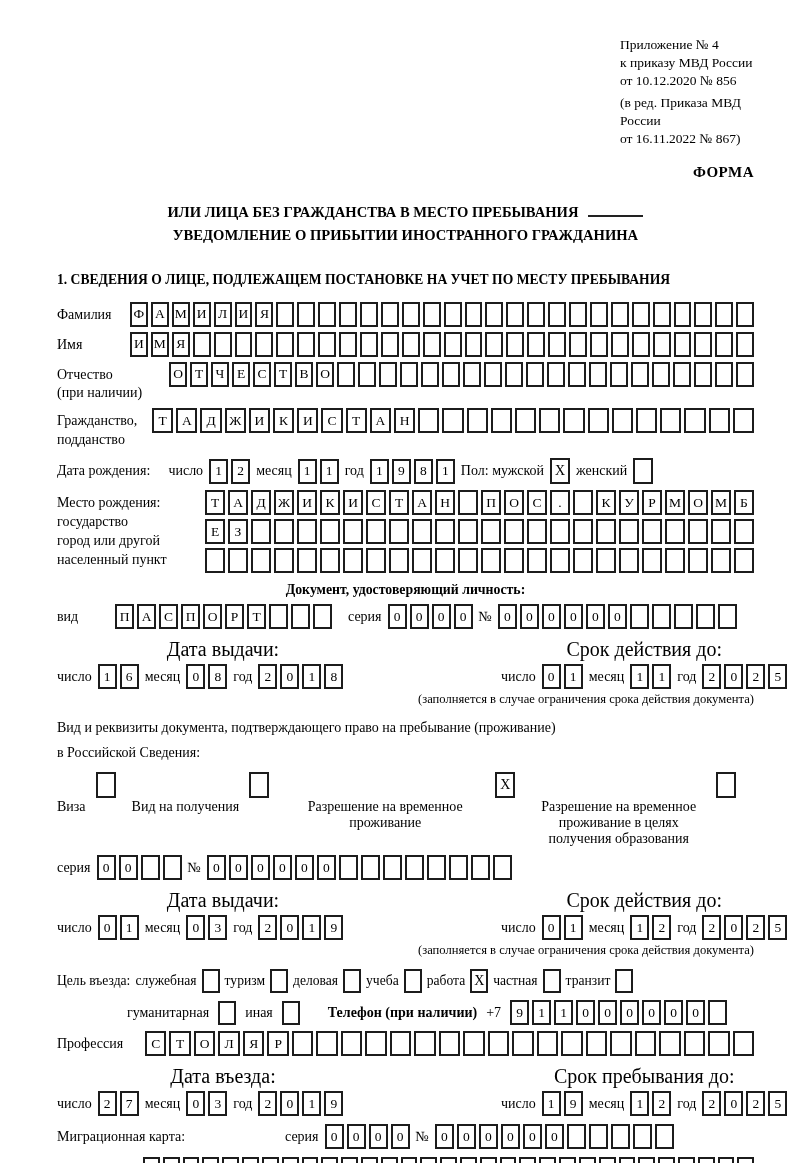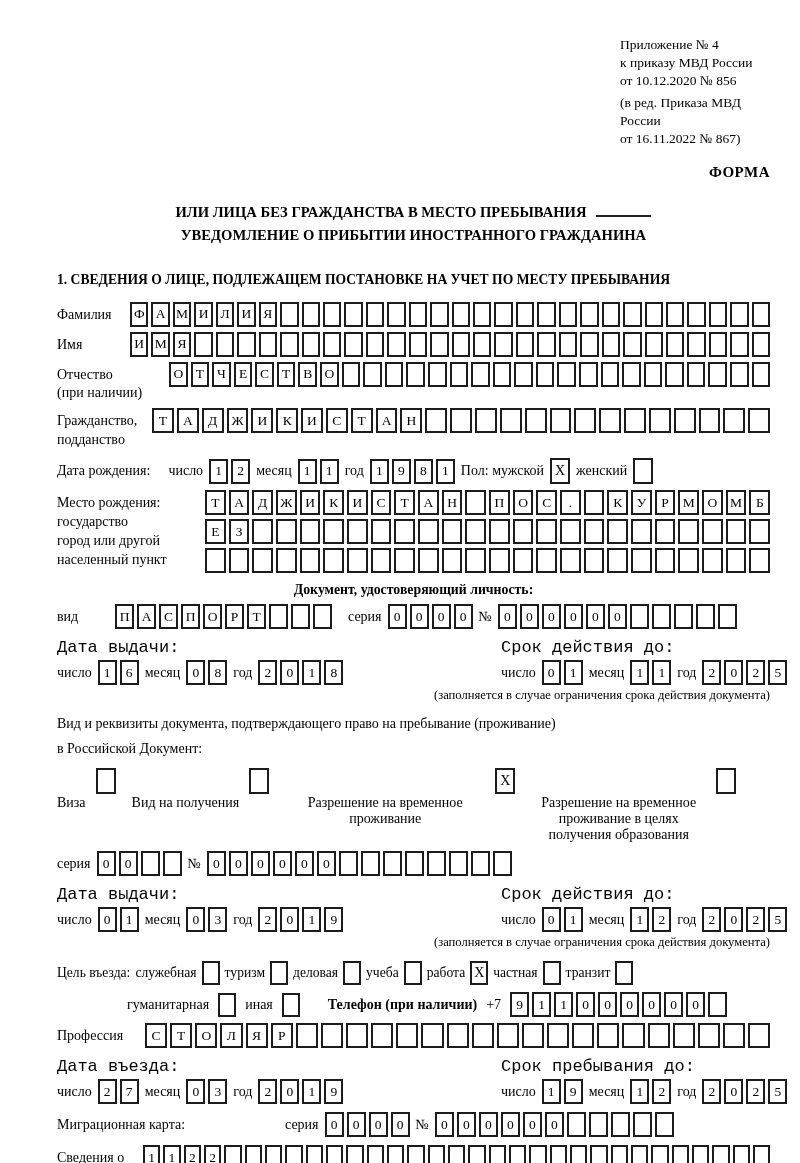--- a/index.html
+++ b/index.html
@@ -2,21 +2,21 @@
 <html><head>
 <meta charset="utf-8">
 <style>
   * { box-sizing: border-box; margin: 0; padding: 0; }
   html, body { background: #ffffff; }
   body { font-family: "Liberation Serif", "DejaVu Serif", serif; color: #000; }
   .page {
     position: relative;
     width: 800px; height: 1163px;
     background: #fff;
-    padding: 36px 30px 0 57px;
+    padding: 36px 46px 0 57px;
     overflow: hidden;
   }
   
   .hdr { margin-left: 563px; font-size: 13.5px; line-height: 1.32; }
   .hdr .hgap { height: 5px; }
   .forma { text-align: right; font-weight: bold; font-size: 15px; margin-top: 16px; letter-spacing: .5px; }
   .title { text-align: center; font-weight: bold; font-size: 14.6px; margin-top: 20px; line-height: 1.6; }
   .blank { display: inline-block; width: 55px; border-bottom: 2px solid #222; margin-left: 10px; }
   .sec1 { font-weight: bold; font-size: 13.6px; margin-top: 24px; margin-bottom: 14px; }
 
@@ -45,21 +45,21 @@
     display: flex; align-items: center; justify-content: center;
     font-size: 14px;
   }
   .box.sm { width: 18px; height: 24px; }
   .mr14 { margin-right: 12px; }
 
   
   .dgrid { display: flex; margin-top: 9px; }
   .dcol.left { flex: 0 0 392px; }
   .dcol.right { flex: 1; padding-left: 52px; }
-  .dhead { font-size: 17px; margin-bottom: 3px; font-family: Liberation Mono, monospace; }
+  .dhead { text-align: center; font-size: 20px; margin-bottom: 3px; }
   .dcol.left .dhead { padding-right: 60px; }
   .note { text-align: right; font-size: 12.6px; margin-top: 3px; }
 
   .intro { font-size: 14px; line-height: 1.75; margin-top: 9px; }
 
   .resopts { display: flex; align-items: flex-start; gap: 16px; margin-top: 7px; font-size: 14px; }
   .opt { display: flex; align-items: flex-start; gap: 10px; }
   .opt .ol { padding-top: 4px; margin-top: 23px; }
   .opt .ctr { text-align: center; }
   .opt .w200 { width: 200px; } .opt .w175 { width: 175px; }
@@ -433,21 +433,21 @@
             <span class="cell">2</span>
             <span class="cell">5</span>
           </span>
       </div>
     </div>
   </div>
   <div class="note">(заполняется в случае ограничения срока действия документа)</div>
 
   <div class="intro">
     <div>Вид и реквизиты документа, подтверждающего право на пребывание (проживание)</div>
-    <div>в Российской Документ:</div>
+    <div>в Российской Сведения:</div>
   </div>
 
   <div class="resopts">
     <div class="opt">
       <span class="ol">Виза</span>
       <span class="box"></span>
     </div>
     <div class="opt">
       <span class="ol">Вид на получения</span>
       <span class="box"></span>

